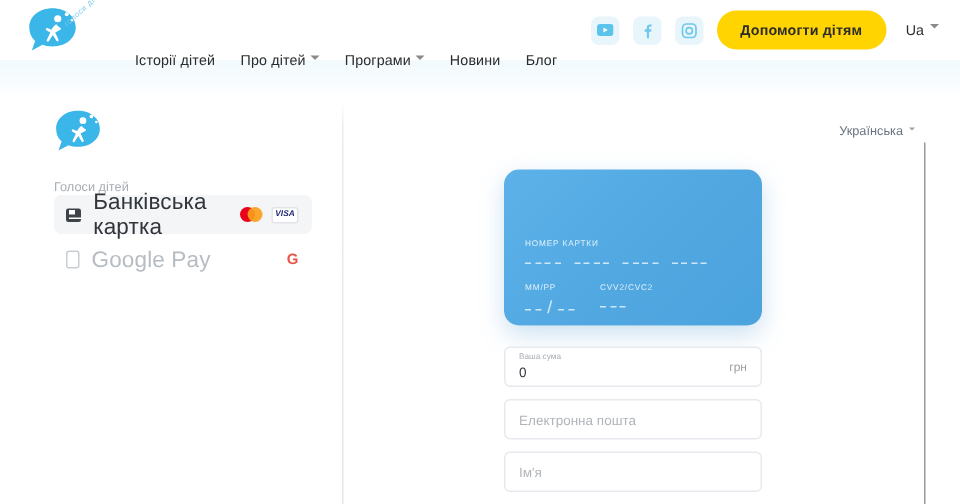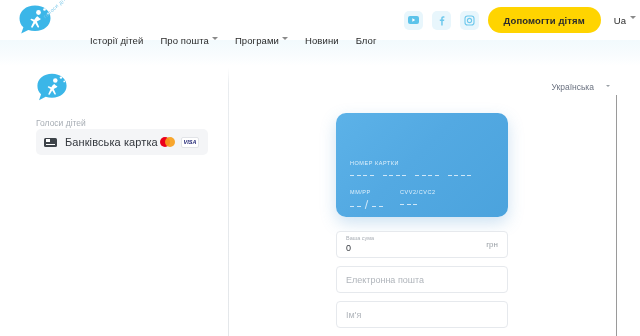--- a/index.html
+++ b/index.html
@@ -30,21 +30,21 @@
     display:flex; align-items:center; gap:3px; cursor:pointer; letter-spacing:.1px;margin-top:41px;
   }
   .caret { display:inline-block; width:6px; height:6px; position:relative; top:-1px; }
   .caret::after{
     content:""; position:absolute; left:0; top:0;
     border-left:3px solid transparent; border-right:3px solid transparent;
     border-top:3px solid #8a8a8a;
   }
   .header-right {
     margin-left:auto; display:flex; align-items:center; gap:9px;
-    padding-right:4px;
+    padding-right:14px;
   }
   .soc {
     width:19px; height:19px; border-radius:5px; background:#e8f6fc;
     display:flex; align-items:center; justify-content:center; cursor:pointer;
   }
   .soc svg { display:block; }
   .cta {
     height:26px; padding:0 16px; border-radius:13px; border:none;
     background:#ffd400; color:#2b2b2b; font-size:9.5px; font-weight:bold;
     font-family:"Liberation Sans", sans-serif; cursor:pointer;
@@ -77,21 +77,21 @@
   .left { position:absolute; left:0; top:0; width:228px; height:280px; padding:16px 20px 0 36px; }
   .merch-logo { width:32px; height:31px; margin-bottom:10px; position:relative; }
   .merch-name { font-size:8.5px; color:#a7adb4; line-height:12px; }
   .merch-url  { font-size:8.5px; color:#a7adb4; line-height:12px; margin-bottom:9px; }
 
   .pay-row {
     height:26px; display:flex; align-items:center; border-radius:5px;
     padding:0 9px 0 8px; cursor:pointer; margin-bottom:4px;
   }
   .pay-row.sel { background:#f4f5f7; }
-  .pay-label { font-size:11px; color:#32363c; margin-left:8px; letter-spacing:.1px; }
+  .pay-label { font-size:15px; color:#32363c; margin-left:8px; letter-spacing:.1px; }
   .pay-row.muted .pay-label { color:#b7bcc2; }
   .pay-brands { margin-left:auto; display:flex; align-items:center; gap:6px; }
   .mc { width:15px; height:10px; position:relative; }
   .mc i { position:absolute; top:0; width:10px; height:10px; border-radius:50%; }
   .mc i.a { left:0; background:#eb001b; }
   .mc i.b { left:5px; background:#f79e1b; opacity:.92; }
   .visa {
     width:18px; height:11px; border:.5px solid #e2e4e8; border-radius:2px;
     display:flex; align-items:center; justify-content:center;
     font-size:5.5px; font-weight:bold; font-style:italic; color:#1a1f71;
@@ -102,21 +102,21 @@
   .card-icon::after { content:""; position:absolute; left:1.5px; bottom:1.5px; width:9px; height:1px; background:#fff; }
   .gpay-icon { width:9px; height:12px; border:1px solid #c9ced4; border-radius:2px; }
   .g-logo {
     font-size:10px; font-weight:bold; color:#e8564a;
     font-family:"Liberation Sans", sans-serif;
   }
 
   
   .right { position:absolute; left:229px; top:0; width:411px; height:280px; }
   .lang2 {
-    position:absolute; right:29px; top:26px; display:flex; align-items:center; gap:12px;
+    position:absolute; right:29px; top:26px; display:flex; align-items:center; gap:4px;
     font-size:8.5px; color:#6b7280; cursor:pointer;
   }
   .caret-sm { width:5px; height:5px; position:relative; }
   .caret-sm::after{
     content:""; position:absolute; left:0; top:0;
     border-left:2.5px solid transparent; border-right:2.5px solid transparent;
     border-top:2.5px solid #9aa0a6;
   }
 
   .bankcard {
@@ -174,21 +174,21 @@
         <circle cx="30" cy="9.5" r="0.9" fill="#ffffff"></circle>
       </svg>
       <span class="logo-rot">голоси дітей</span>
     </div>
 
     <nav class="nav">
       <div class="nav-item">
         <span>Історії дітей</span>
       </div>
       <div class="nav-item">
-        <span>Про пошта</span>
+        <span>Про дітей</span>
         <span class="caret"></span>
       </div>
       <div class="nav-item">
         <span>Програми</span>
         <span class="caret"></span>
       </div>
       <div class="nav-item">
         <span>Новини</span>
       </div>
       <div class="nav-item">
@@ -246,20 +246,27 @@
         <span class="pay-label">Банківська картка</span>
         <span class="pay-brands">
           <span class="mc">
               <i class="a"></i>
               <i class="b"></i>
             </span>
           <span class="visa">VISA</span>
         </span>
       </div>
 
+      <div class="pay-row muted">
+        <span class="gpay-icon"></span>
+        <span class="pay-label">Google Pay</span>
+        <span class="pay-brands">
+          <span class="g-logo">G</span>
+        </span>
+      </div>
     </div>
 
     <div class="right">
 
       <div class="lang2">
         <span>Українська</span>
         <span class="caret-sm"></span>
       </div>
 
       <div class="bankcard">

